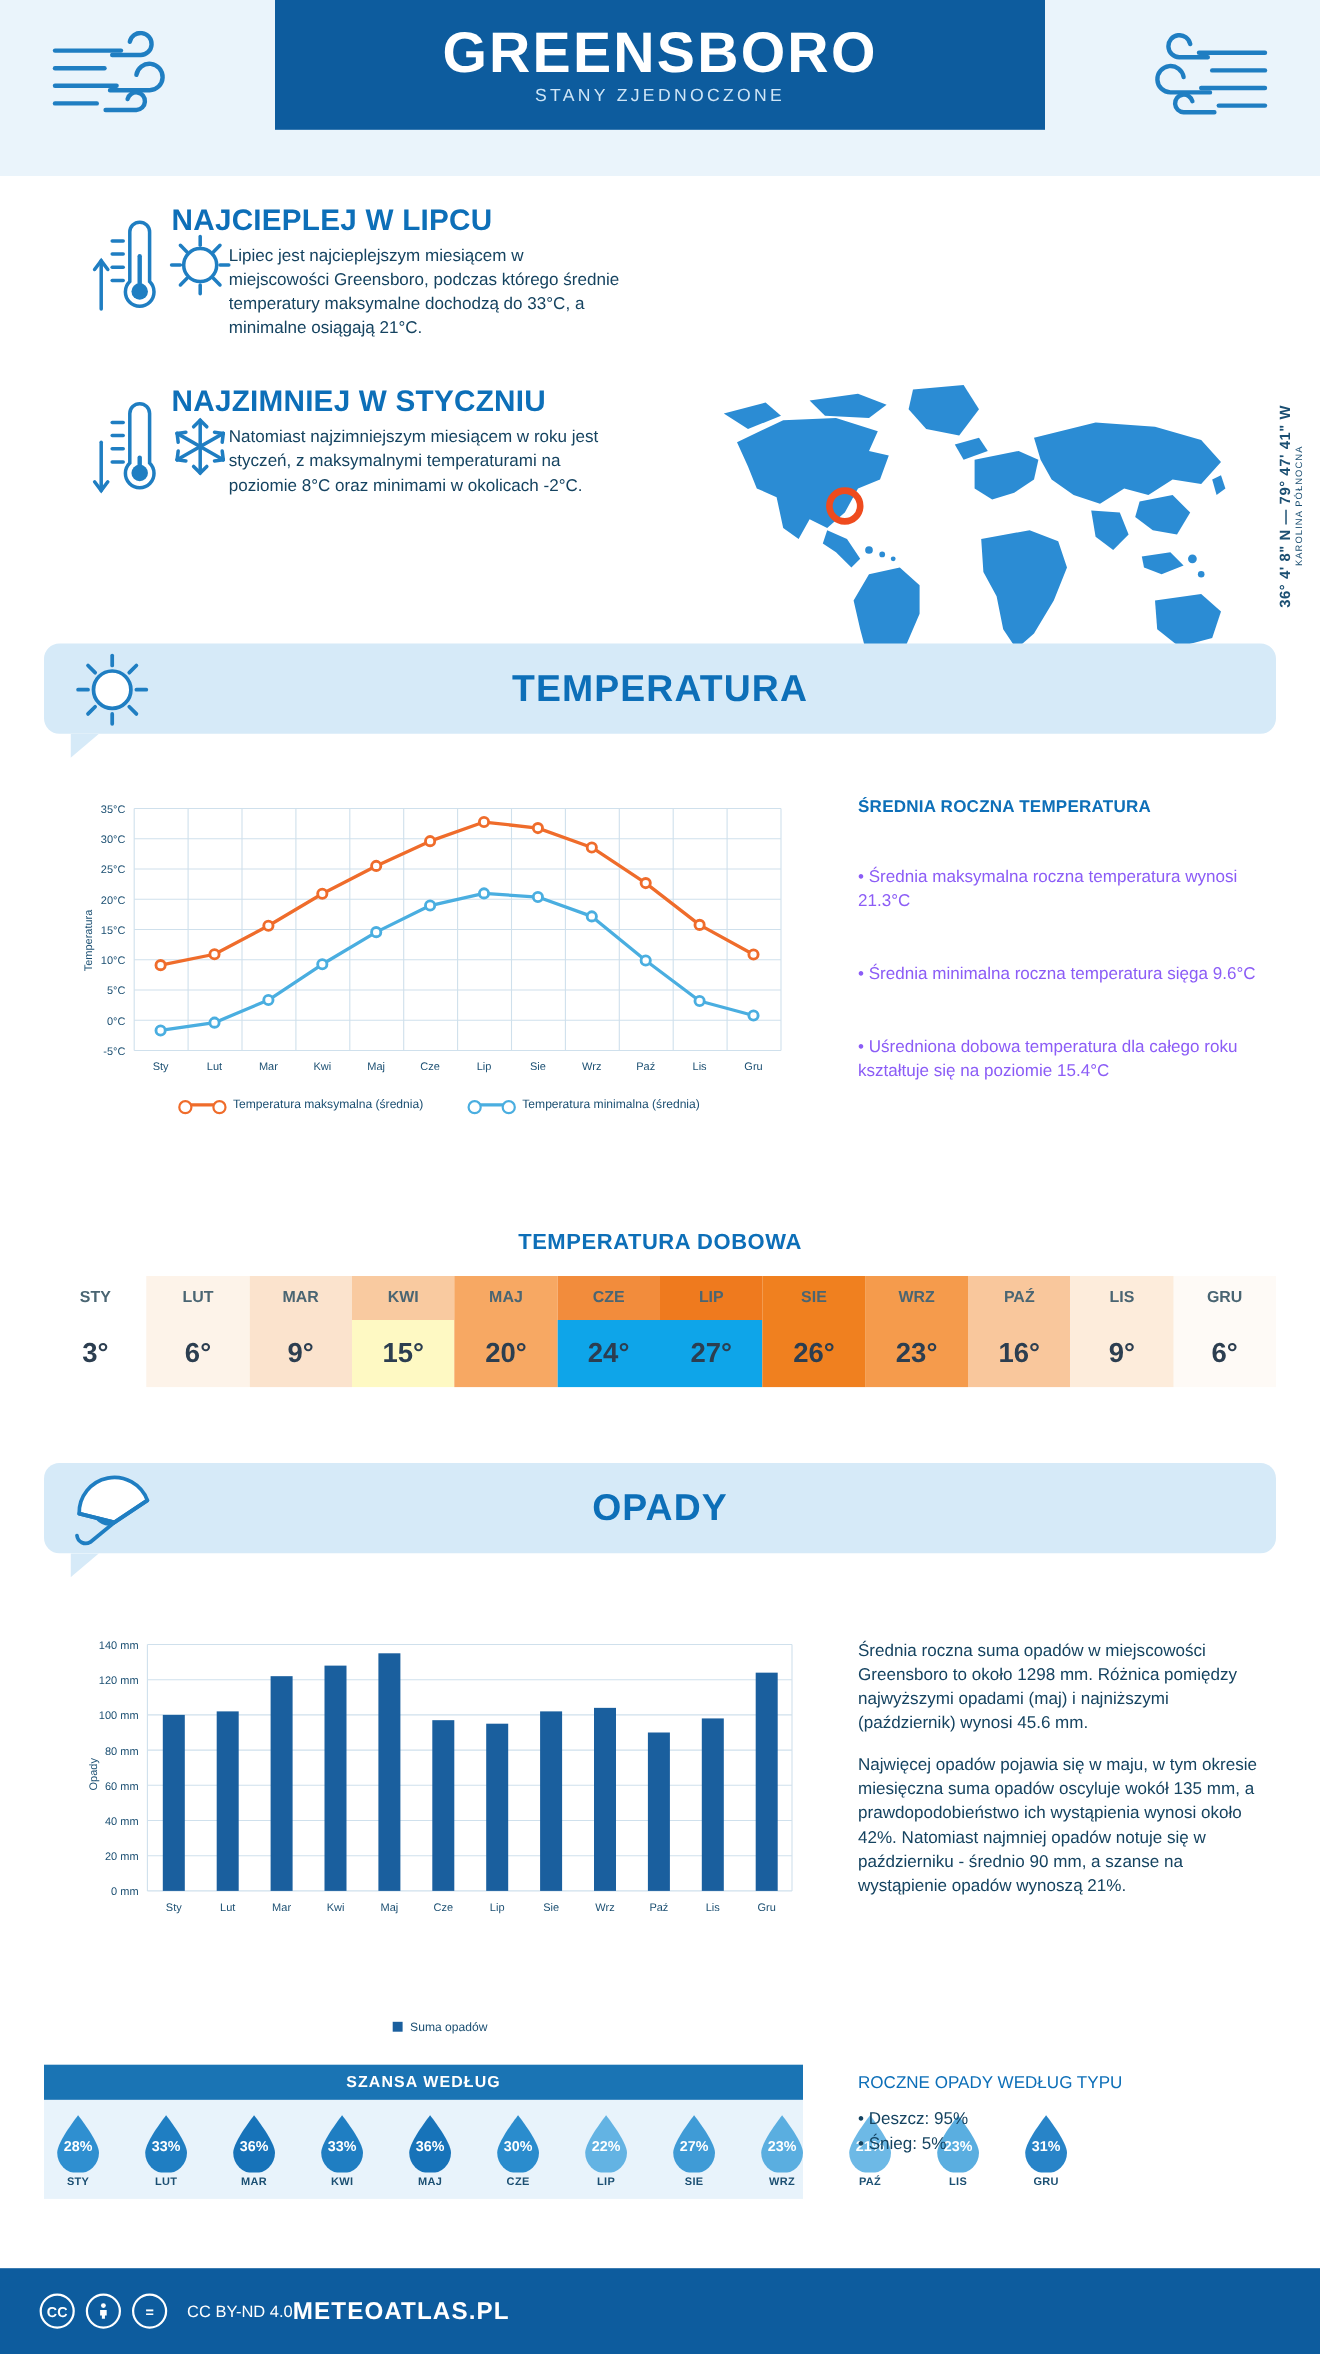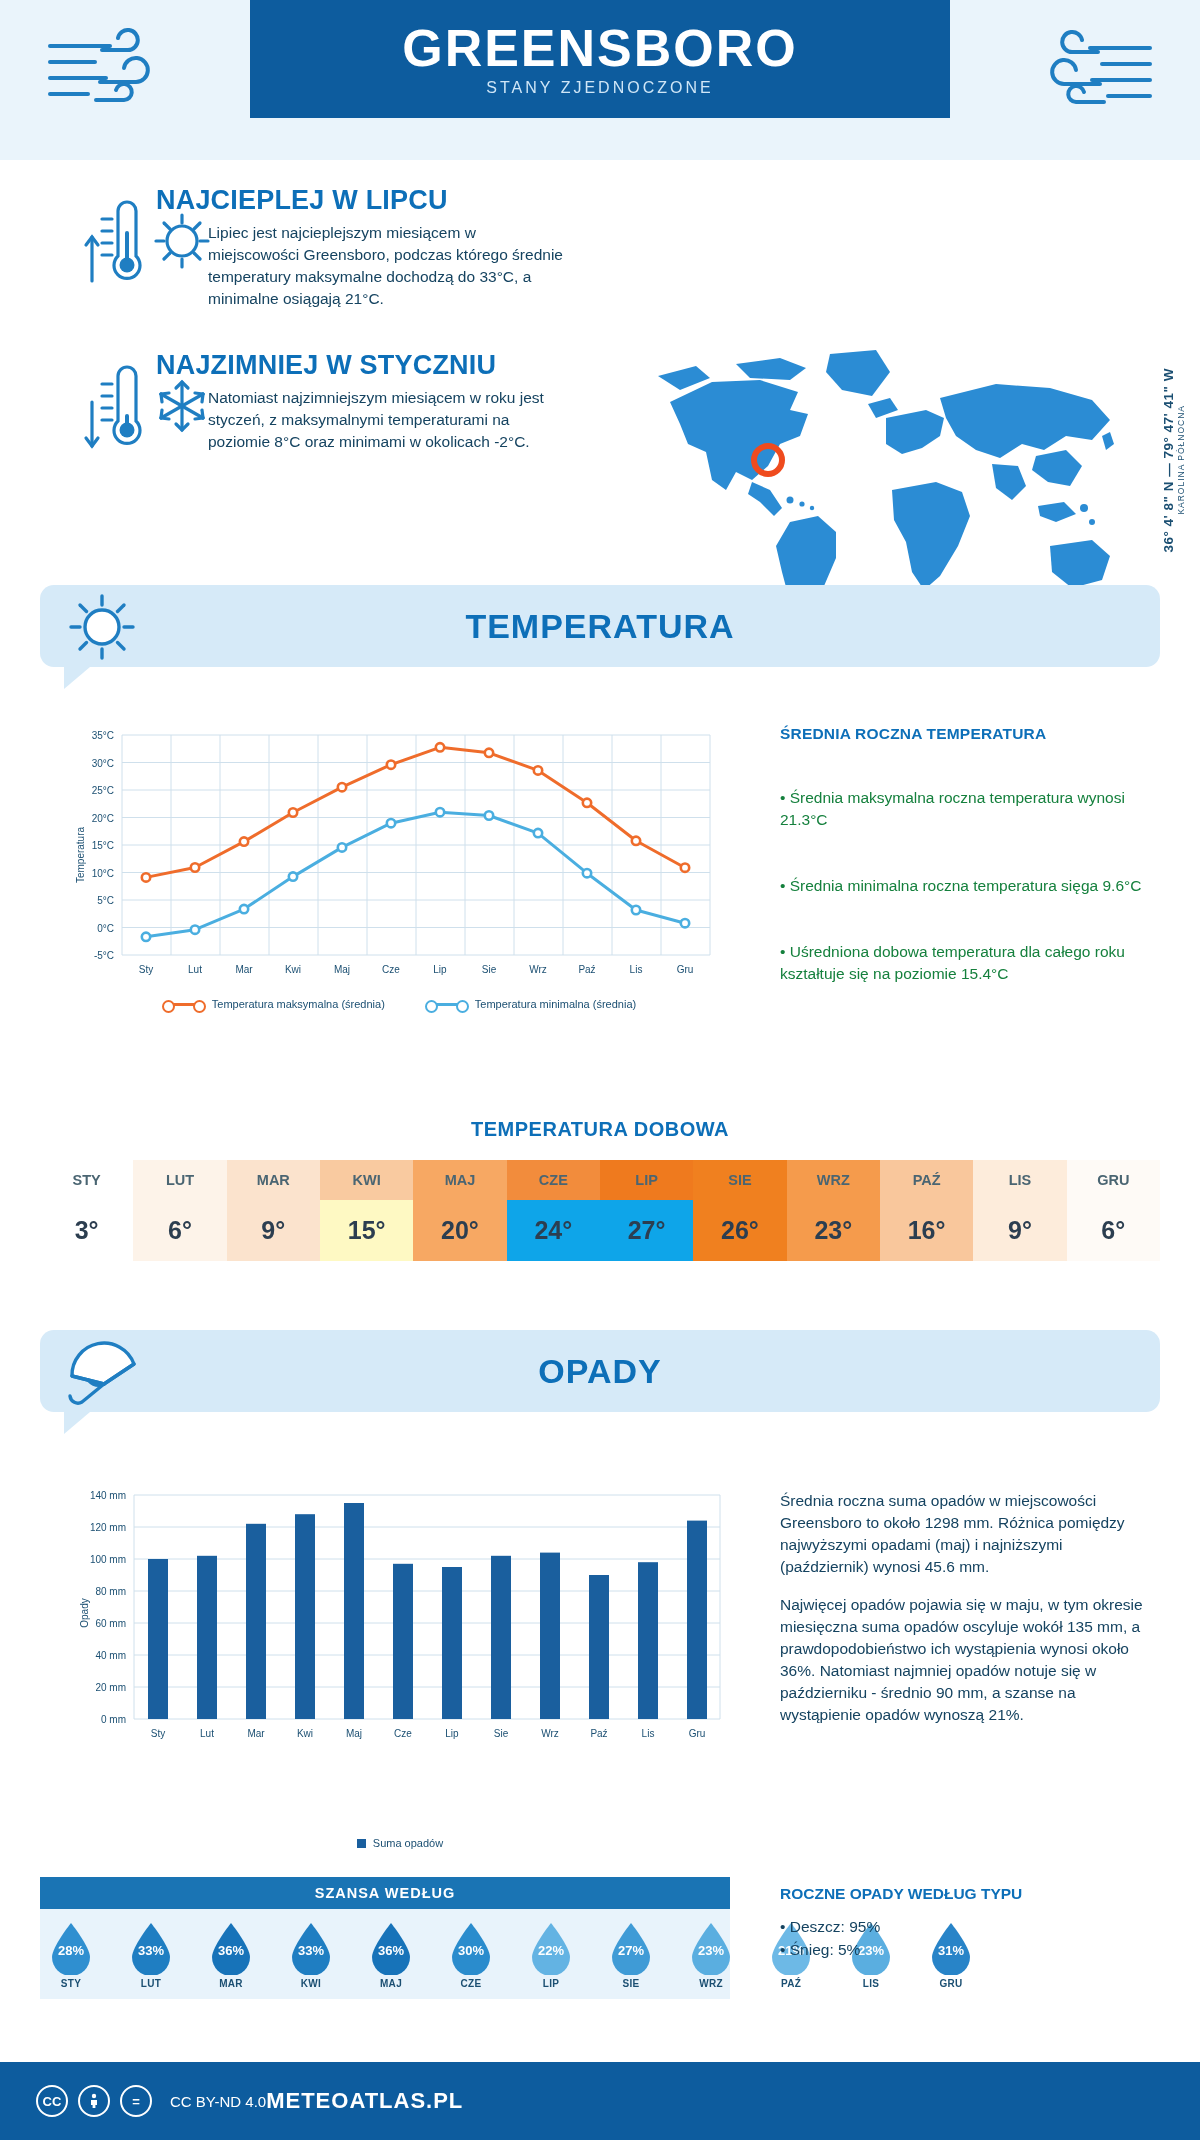--- a/index.html
+++ b/index.html
@@ -81,21 +81,21 @@
   .legend-line { width:40px; height:3px; position:relative; border-radius:2px; }
   .legend-line::before, .legend-line::after {
     content:""; position:absolute; top:-3px; width:9px; height:9px; border-radius:50%;
     background:#fff; border:2.5px solid currentColor;
   }
   .legend-line::before { left:-2px; }
   .legend-line::after { right:-2px; }
 
   .avg-col { position:absolute; left:780px; top:140px; width:370px; }
   .avg-title { font-size:15.5px; font-weight:bold; color:#0d6fb8; margin-bottom:16px; letter-spacing:0.2px; }
-  .avg-item { font-size:15.5px; line-height:1.42; color:#15803d; margin-bottom:16px;margin-top:44px; }
+  .avg-item { font-size:15.5px; line-height:1.42; color:#8b5cf6; margin-bottom:16px;margin-top:44px; }
 
   
   .daily-title {
     position:absolute; left:0; top:1118px; width:1200px; text-align:center;
     font-size:20px; font-weight:bold; color:#0d6fb8; letter-spacing:0.5px;
   }
   .daily-table { position:absolute; left:40px; top:1160px; width:1120px; }
   .daily-table table { border-collapse:collapse; width:100%; table-layout:fixed; }
   .daily-table th {
     font-size:14.5px; font-weight:bold; color:#4a6572; padding:12px 0; text-align:center;
@@ -131,21 +131,21 @@
   .drop-cell { width:54px; text-align:center; }
   .drop { position:relative; width:46px; height:54px; margin:0 auto; }
   .drop svg { display:block; }
   .drop .pct {
     position:absolute; left:0; top:22px; width:46px; text-align:center;
     font-size:13px; font-weight:bold; color:#ffffff;
   }
   .drop-month { font-size:10px; font-weight:bold; color:#1b4f72; margin-top:3px; letter-spacing:0.3px; }
 
   .ptype { position:absolute; left:780px; top:1885px; width:380px; }
-  .ptype-title { font-size:15.5px; font-weight:bold; color:#0d6fb8; margin-bottom:12px; }
+  .ptype-title { font-size:15.5px; font-weight:normal; color:#0d6fb8; margin-bottom:12px; }
   .ptype-item { font-size:15.5px; line-height:1.5; color:#154360; }
 
   
   .footer {
     position:absolute; left:0; top:2062px; width:1200px; height:78px; background:#0d5c9e;
     display:flex; align-items:center; justify-content:flex-start; padding:0 36px;
   }
   .footer-left { display:flex; align-items:center; gap:10px; }
   .cc-badge {
     width:32px; height:32px; border-radius:50%; border:2.5px solid #ffffff; color:#ffffff;
@@ -545,21 +545,21 @@
       </svg>
     </div>
   </div>
 
   <div class="bar-legend">
     <span class="sw"></span><span>Suma opadów</span>
   </div>
 
   <div class="precip-text">
     <p>Średnia roczna suma opadów w miejscowości Greensboro to około 1298 mm. Różnica pomiędzy najwyższymi opadami (maj) i najniższymi (październik) wynosi 45.6 mm.</p>
-    <p>Najwięcej opadów pojawia się w maju, w tym okresie miesięczna suma opadów oscyluje wokół 135 mm, a prawdopodobieństwo ich wystąpienia wynosi około 36%. Natomiast najmniej opadów notuje się w październiku - średnio 90 mm, a szanse na wystąpienie opadów wynoszą 21%.</p>
+    <p>Najwięcej opadów pojawia się w maju, w tym okresie miesięczna suma opadów oscyluje wokół 135 mm, a prawdopodobieństwo ich wystąpienia wynosi około 42%. Natomiast najmniej opadów notuje się w październiku - średnio 90 mm, a szanse na wystąpienie opadów wynoszą 21%.</p>
   </div>
 
   <div class="chance-box">
     <div class="chance-header">SZANSA WEDŁUG</div>
     <div class="chance-body">
 
       <div class="drop-cell">
         <div class="drop">
           <svg width="46" height="54" viewBox="0 0 46 54">
               <path d="M23 2 C23 2 42 26 42 36 A19 19 0 0 1 4 36 C4 26 23 2 23 2 Z" fill="#2f8fd0"></path>

